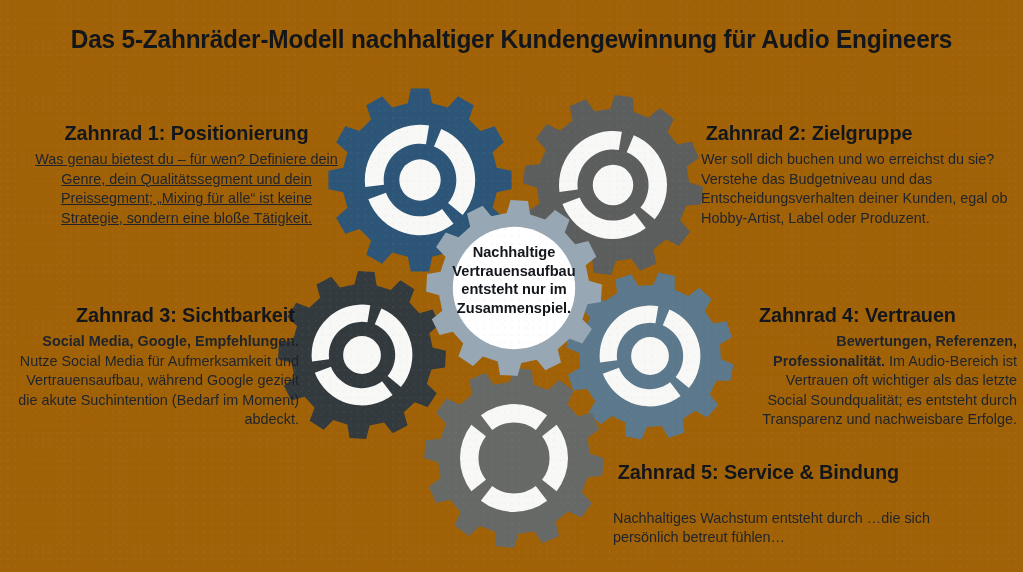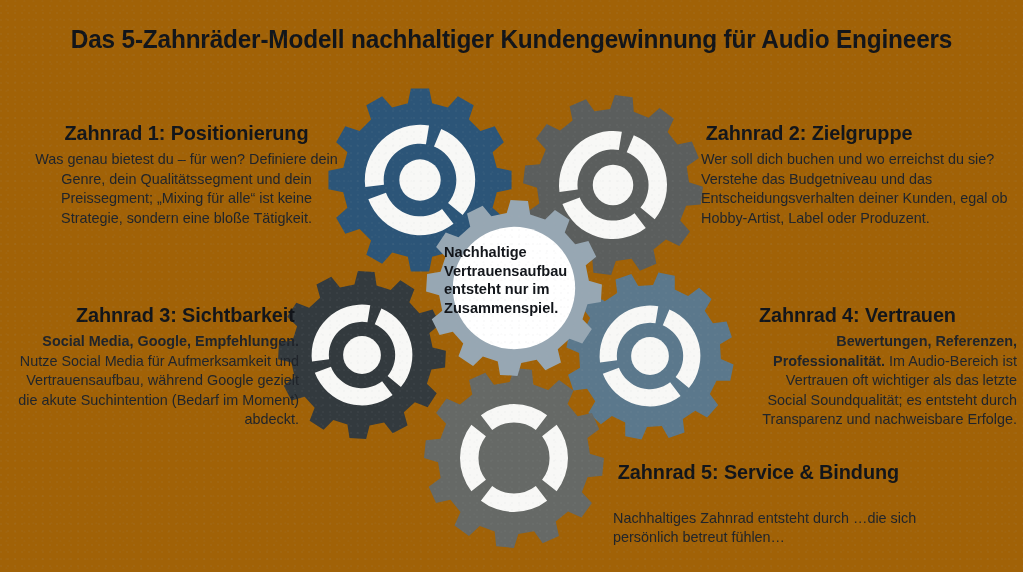--- a/index.html
+++ b/index.html
@@ -73,21 +73,21 @@
     line-height: 1.36;
     color: #20242a;
   }
   .block .bd b { font-weight: bold; text-align: center; }
   .ta-right  { text-align: right; }
   .ta-left   { text-align: left; }
 
   
   #b1 { left: 34px;  top: 121px; width: 305px; }
   #b1 .hd { text-align: center; }
-  #b1 .bd { text-align: center; }
+  #b1 .bd { text-align: center; text-decoration: underline; }
 
   #b2 { left: 701px; top: 121px; width: 310px; }
 
   #b3 { left: 18px;  top: 303px; width: 281px; }
   #b3 .hd { text-align: right; }
 
   #b4 { left: 755px; top: 303px; width: 262px; }
   #b4 .hd { text-align: left; }
   #b4 .bd { text-align: right; }
 
@@ -156,21 +156,21 @@
           <path d="M 556.6463946025111 424.8747071347753 A 54 54 0 0 1 556.6463946025111 491.1252928652247 L 542.0755431133199 479.80748446960627 A 35.550000000000004 35.550000000000004 0 0 0 542.0755431133199 436.19251553039373 Z" fill="#f8f8f6"></path>
           <path d="M 547.1252928652247 500.6463946025112 A 54 54 0 0 1 480.87470713477535 500.6463946025112 L 492.19251553039373 486.07554311331984 A 35.550000000000004 35.550000000000004 0 0 0 535.8074844696063 486.07554311331984 Z" fill="#f8f8f6"></path>
           <path d="M 471.3536053974888 491.1252928652247 A 54 54 0 0 1 471.3536053974888 424.87470713477535 L 485.92445688668016 436.19251553039373 A 35.550000000000004 35.550000000000004 0 0 0 485.92445688668016 479.80748446960627 Z" fill="#f8f8f6"></path>
           <path d="M 480.8747071347753 415.3536053974888 A 54 54 0 0 1 547.1252928652247 415.3536053974888 L 535.8074844696063 429.9244568866801 A 35.550000000000004 35.550000000000004 0 0 0 492.19251553039373 429.92445688668016 Z" fill="#f8f8f6"></path>
         </g>
         <path d="M 506.71 213.11 L 510.53 200.07 L 527.98 201.12 L 530.21 214.53 L 545.13 219.50 L 554.96 210.11 L 569.54 219.74 L 564.77 232.47 L 575.21 244.24 L 588.41 241.03 L 596.23 256.66 L 585.73 265.30 L 588.89 280.71 L 601.93 284.53 L 600.88 301.98 L 587.47 304.21 L 582.50 319.13 L 591.89 328.96 L 582.26 343.54 L 569.53 338.77 L 557.76 349.21 L 560.97 362.41 L 545.34 370.23 L 536.70 359.73 L 521.29 362.89 L 517.47 375.93 L 500.02 374.88 L 497.79 361.47 L 482.87 356.50 L 473.04 365.89 L 458.46 356.26 L 463.23 343.53 L 452.79 331.76 L 439.59 334.97 L 431.77 319.34 L 442.27 310.70 L 439.11 295.29 L 426.07 291.47 L 427.12 274.02 L 440.53 271.79 L 445.50 256.87 L 436.11 247.04 L 445.74 232.46 L 458.47 237.23 L 470.24 226.79 L 467.03 213.59 L 482.66 205.77 L 491.30 216.27 Z" fill="#97a7b3"></path>
         <circle cx="514" cy="288" r="61.16" fill="#ffffff"></circle>
       </g>
   </svg>
 
-  <div id="hub-text" style="position:absolute; left:444px; top:243px; width:140px; 
+  <div id="hub-text" style="position:absolute; left:444px; top:243px; width:140px; text-align:center;
               font-size:14.6px; font-weight:bold; line-height:1.28; color:#12151a; z-index:3;">
     <div>Nachhaltige</div>
     <div>Vertrauensaufbau</div>
     <div>entsteht nur im</div>
     <div>Zusammenspiel.</div>
   </div>
 
   <div class="block" id="b1">
     <div class="hd">Zahnrad 1: Positionierung</div>
     <div class="bd">
@@ -195,17 +195,17 @@
   <div class="block" id="b4">
     <div class="hd">Zahnrad 4: Vertrauen</div>
     <div class="bd">
       <b>Bewertungen, Referenzen, Professionalität.</b><span> Im Audio-Bereich ist Vertrauen oft wichtiger als das letzte Social Soundqualität; es entsteht durch Transparenz und nachweisbare Erfolge.</span>
     </div>
   </div>
 
   <div class="block" id="b5">
     <div class="hd ta-left">Zahnrad 5: Service &amp; Bindung</div>
     <div class="bd ta-left">
-      <br><span>Nachhaltiges Zahnrad entsteht durch …die sich persönlich betreut fühlen…</span>
+      <br><span>Nachhaltiges Wachstum entsteht durch …die sich persönlich betreut fühlen…</span>
     </div>
   </div>
 
 </div>
 
 </body></html>

